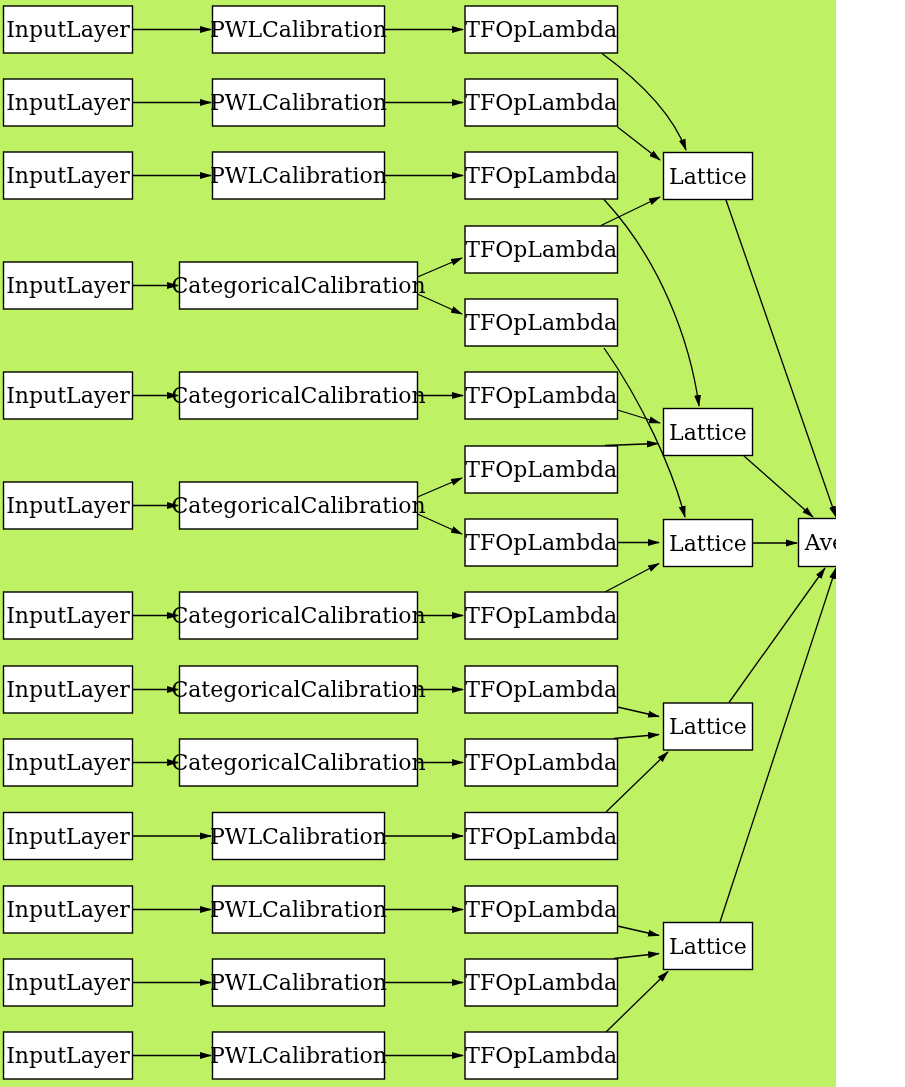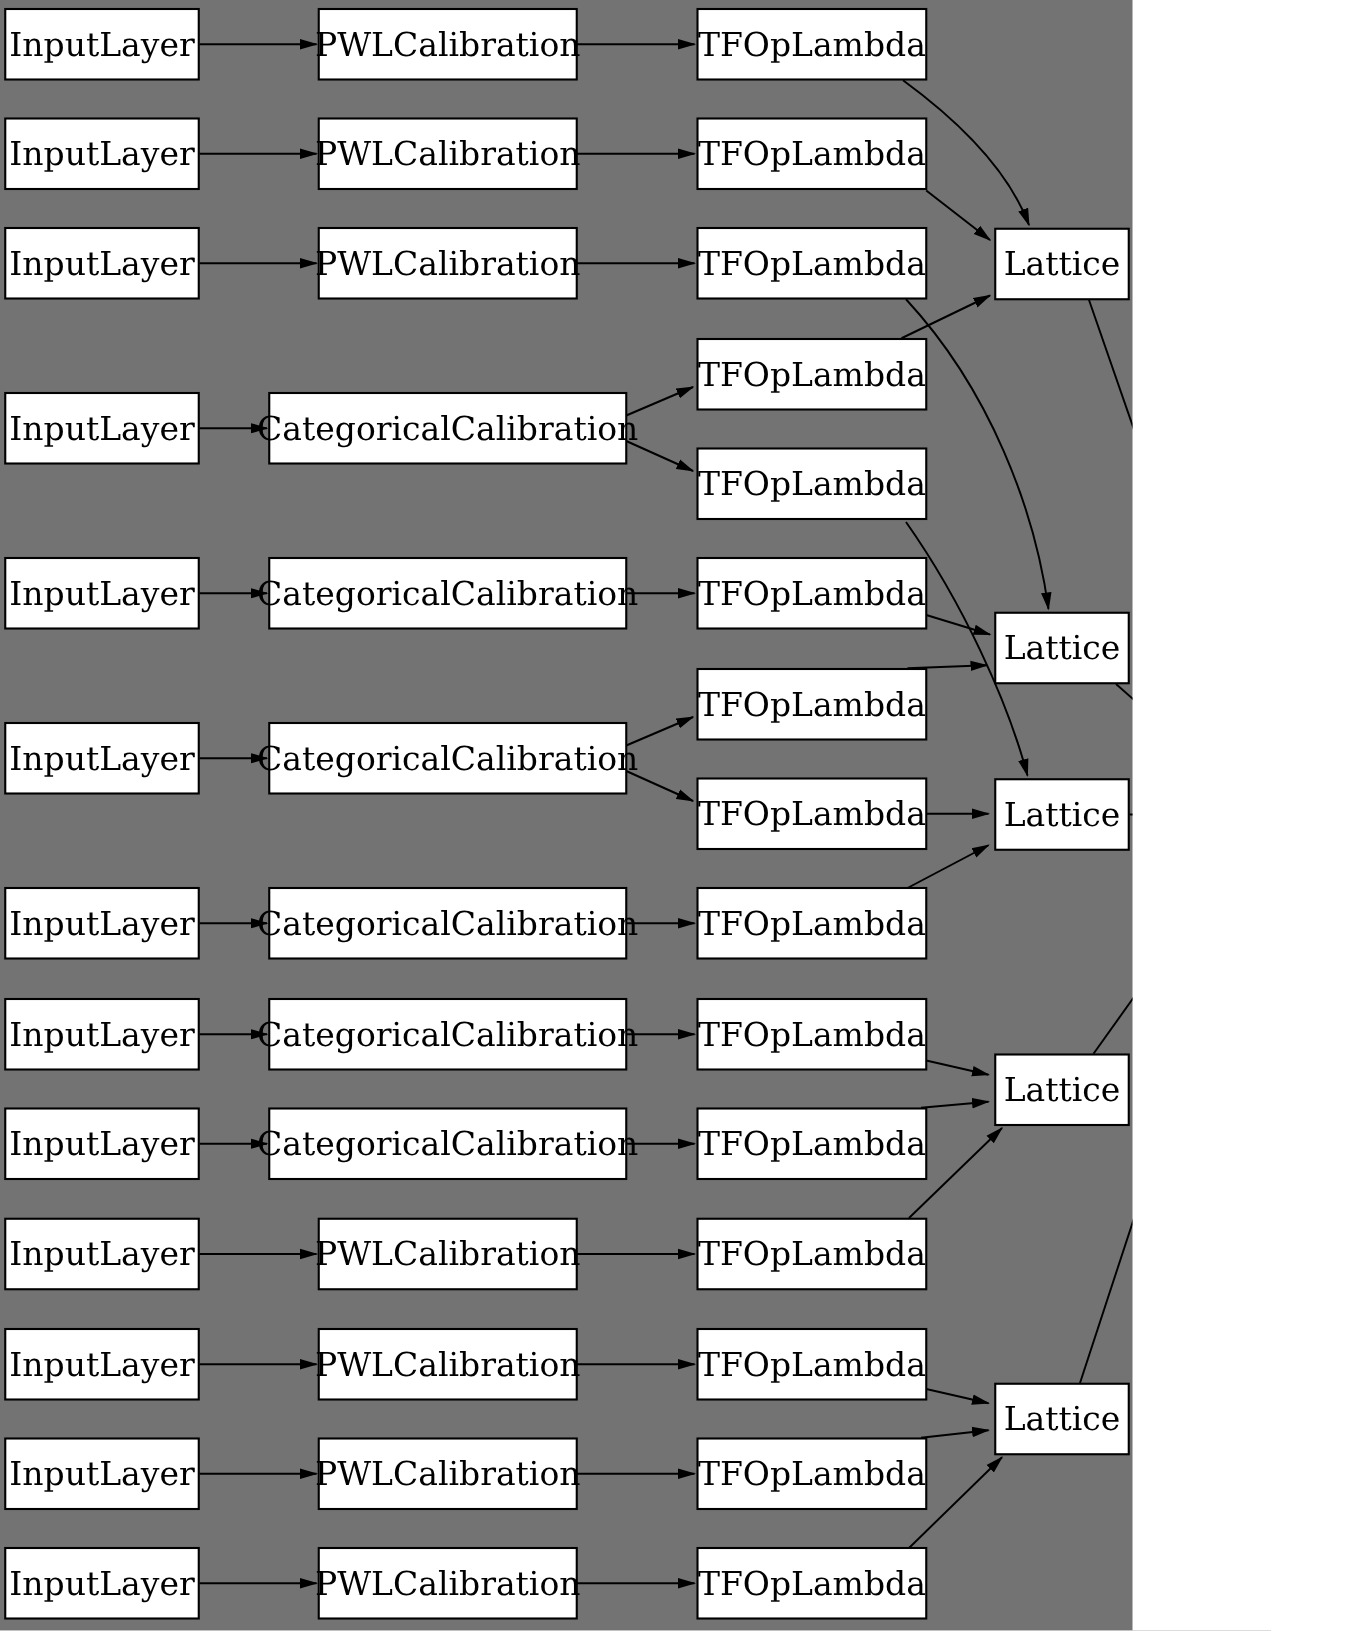--- a/index.html
+++ b/index.html
@@ -2,23 +2,23 @@
 <html><head>
 <meta charset="utf-8">
 <style>
   html, body {
     margin: 0;
     padding: 0;
     background: #ffffff;
   }
   .canvas {
     position: relative;
-    width: 755px;
+    width: 836px;
     height: 1087px;
-    background: #737373;
+    background: #bef264;
     overflow: hidden;
   }
   svg.diagram {
     display: block;
     width: 905px;
     height: 1087px;
   }
   .node-box {
     fill: #ffffff;
     stroke: #000000;

